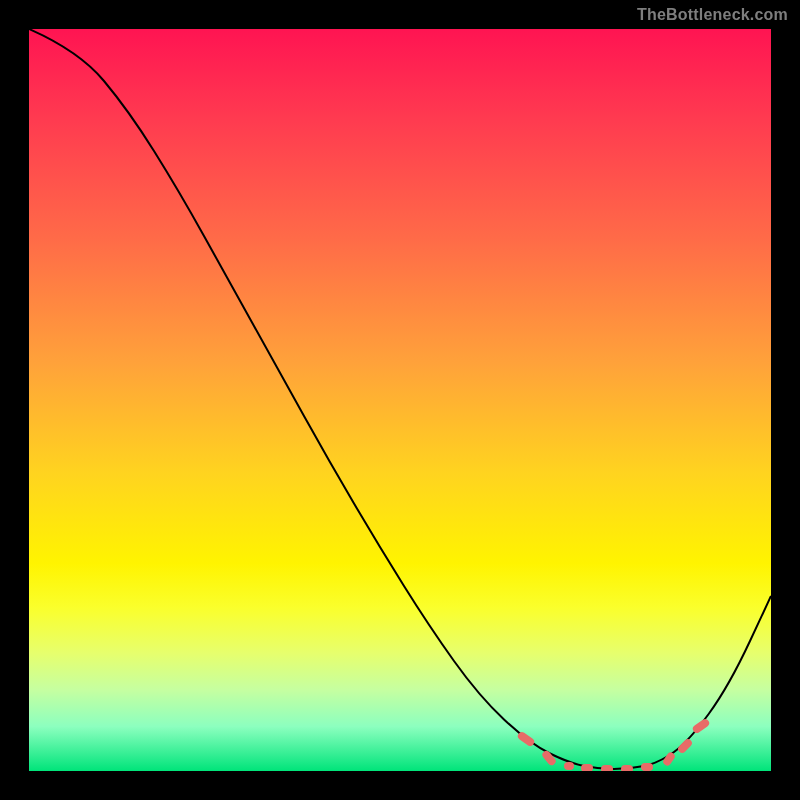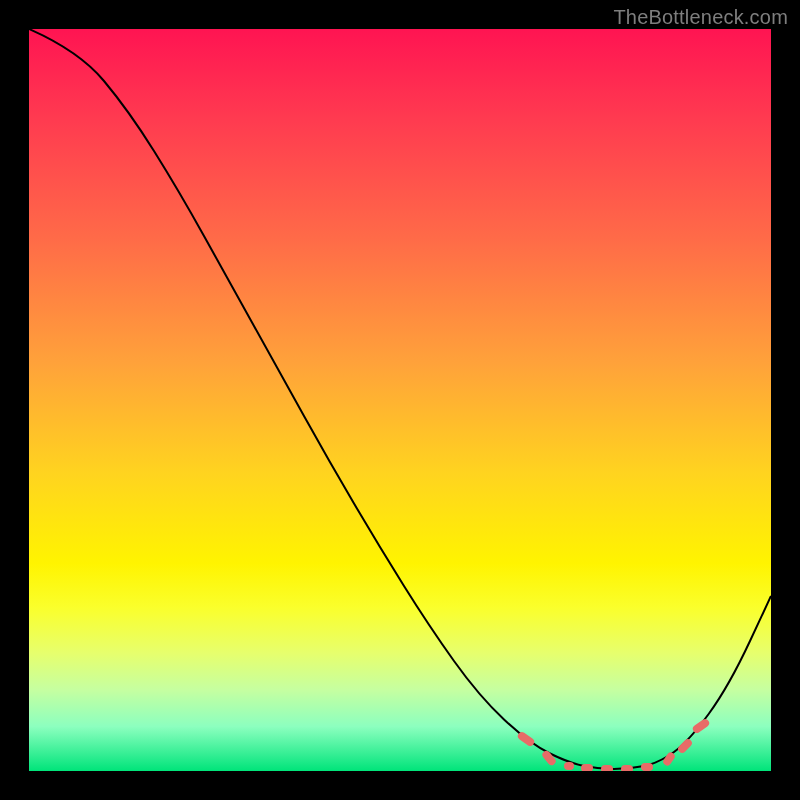--- a/index.html
+++ b/index.html
@@ -44,22 +44,22 @@
     top: 29px;
     width: 742px;
     height: 742px;
     pointer-events: none;
   }
   .watermark {
     position: absolute;
     top: 6px;
     right: 12px;
     color: #7e7e7e;
-    font-size: 20px;
-    font-weight: 400;
+    font-size: 16px;
+    font-weight: 700;
     letter-spacing: 0.2px;
   }
   .curve {
     fill: none;
     stroke: #000;
     stroke-width: 2;
   }
   .marker {
     fill: #e86b67;
     stroke: none;

